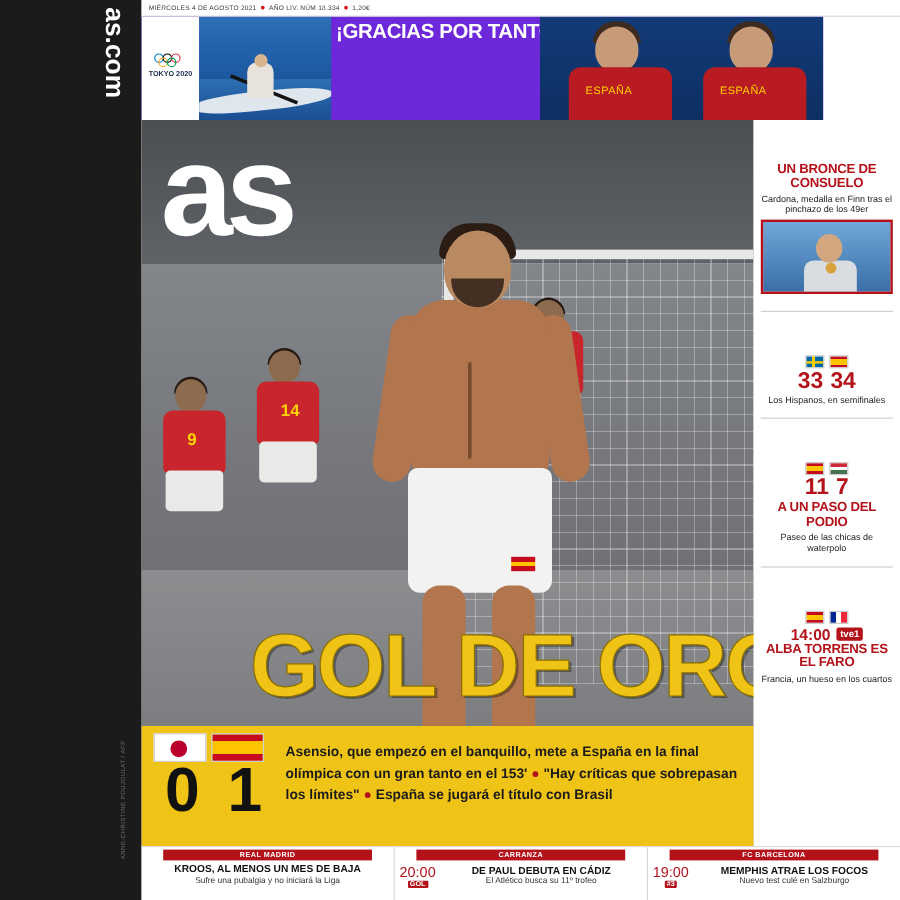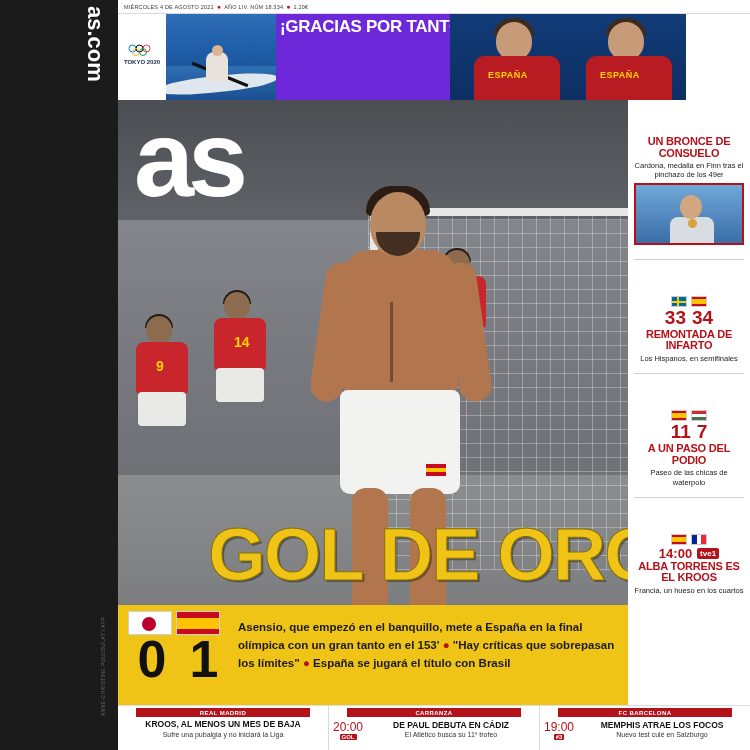--- a/index.html
+++ b/index.html
@@ -154,21 +154,21 @@
     overflow: hidden;
   }
   .gasol {
     position: absolute;
     bottom: 0;
     width: 118px; height: 86px;
   }
   .gasol .head { position:absolute; left:38px; top:8px; width:36px; height:38px; background:#c79b77; border-radius:50% 50% 45% 45%; }
   .gasol .hair { position:absolute; left:36px; top:4px; width:40px; height:18px; background:#3d2b20; border-radius:20px 20px 0 0; }
   .gasol .body { position:absolute; left:16px; top:42px; width:86px; height:46px; background:#b81b22; border-radius:10px 10px 0 0; }
-  .gasol .esp { position:absolute; left:30px; top:56px; color:#ffd400; font-size:9px; font-weight:bold; letter-spacing:0.5px; }
+  .gasol .esp { position:absolute; left:30px; top:56px; color:#ffd400; font-size:9px; font-weight:normal; letter-spacing:0.5px; }
   .gasol.a { left: 8px; }
   .gasol.b { left: 120px; }
 
   
   .mainphoto {
     position: absolute;
     left: 118px; top: 100px;
     width: 510px; height: 605px;
     overflow: hidden;
     background: linear-gradient(180deg,#8d9095 0%,#76787d 45%,#5f6166 100%);
@@ -518,21 +518,20 @@
 
     <div class="rail-item">
       <div class="flagrow">
         <div class="mini-flag f-se"></div>
         <div class="mini-flag f-es"></div>
       </div>
       <div class="scorerow">
         <span>33</span>
         <span>34</span>
       </div>
-      <p class="rail-title">REMONTADA DE INFARTO</p>
       <p class="rail-sub">Los Hispanos, en semifinales</p>
     </div>
 
     <div class="rail-divider"></div>
 
     <div class="rail-item">
       <div class="flagrow">
         <div class="mini-flag f-es"></div>
         <div class="mini-flag f-hu"></div>
       </div>
@@ -548,21 +547,21 @@
 
     <div class="rail-item">
       <div class="flagrow">
         <div class="mini-flag f-es"></div>
         <div class="mini-flag f-fr"></div>
       </div>
       <div class="timerow">
         <span>14:00</span>
         <span class="tv-badge">tve1</span>
       </div>
-      <p class="rail-title">ALBA TORRENS ES EL KROOS</p>
+      <p class="rail-title">ALBA TORRENS ES EL FARO</p>
       <p class="rail-sub">Francia, un hueso en los cuartos</p>
     </div>
 
   </div>
 
   <div class="bottom">
 
     <div class="bcol">
       <span class="btag">REAL MADRID</span>
       <p class="bhead">KROOS, AL MENOS UN MES DE BAJA</p>

